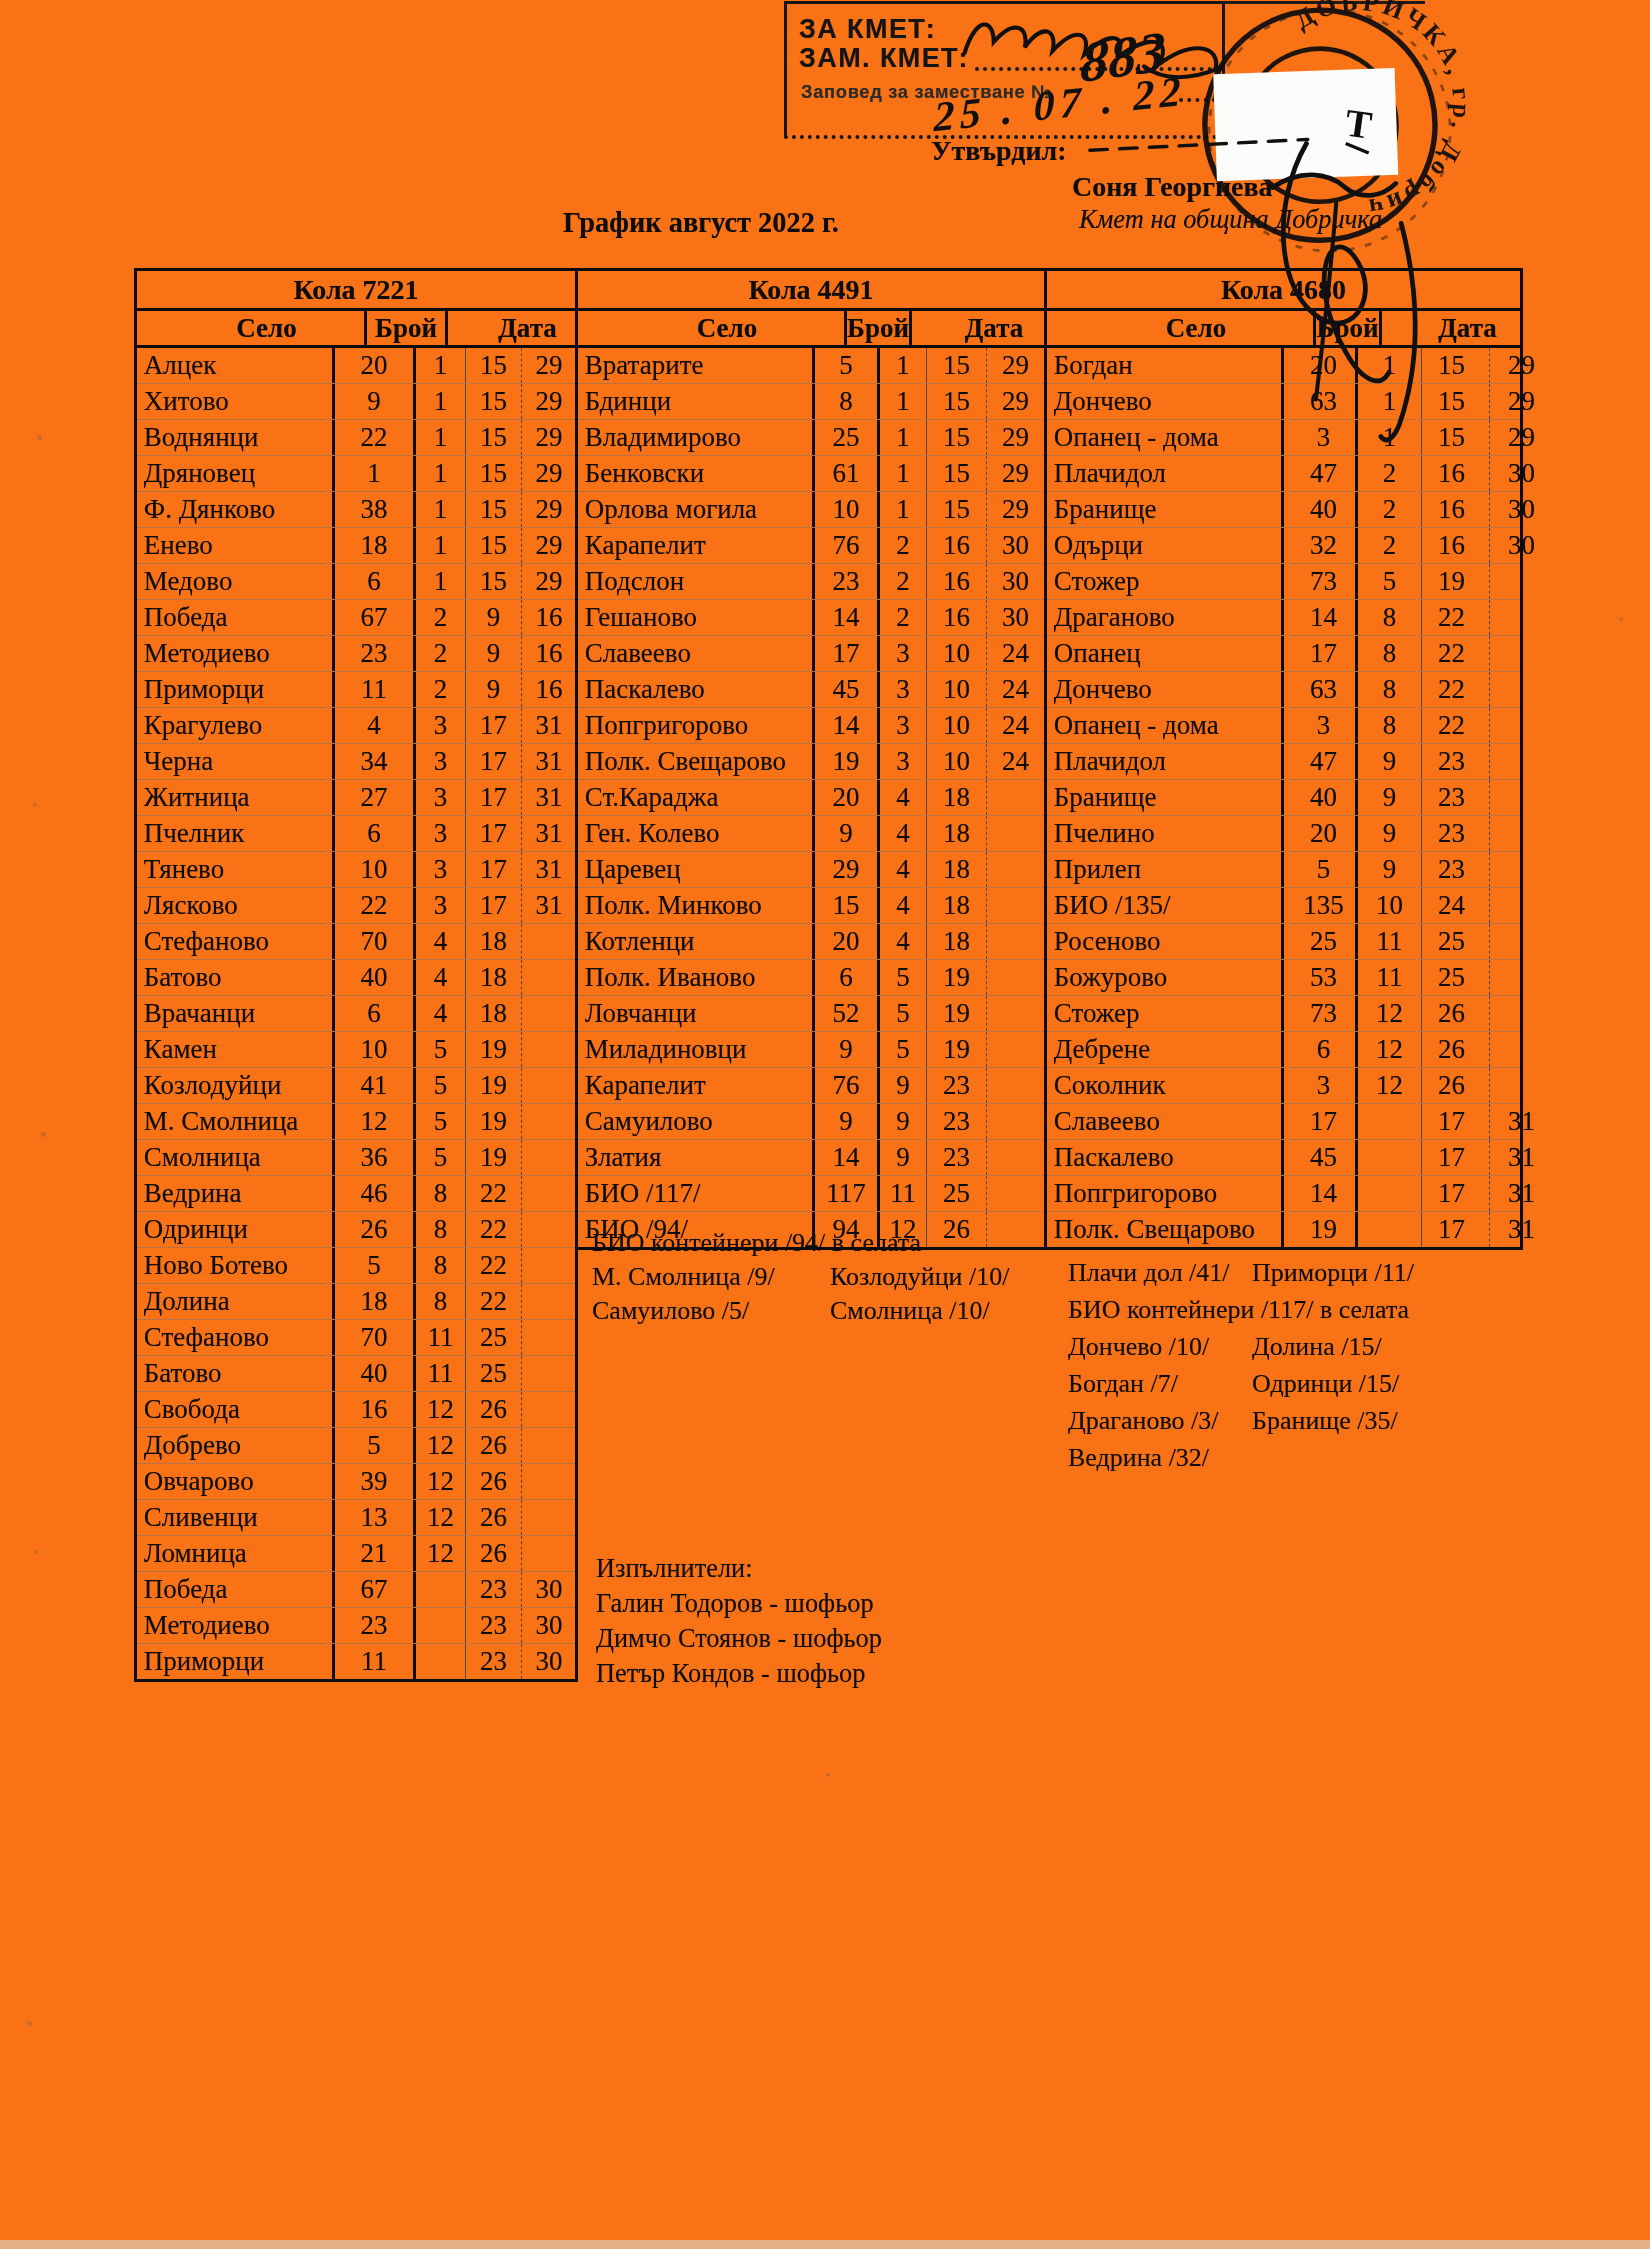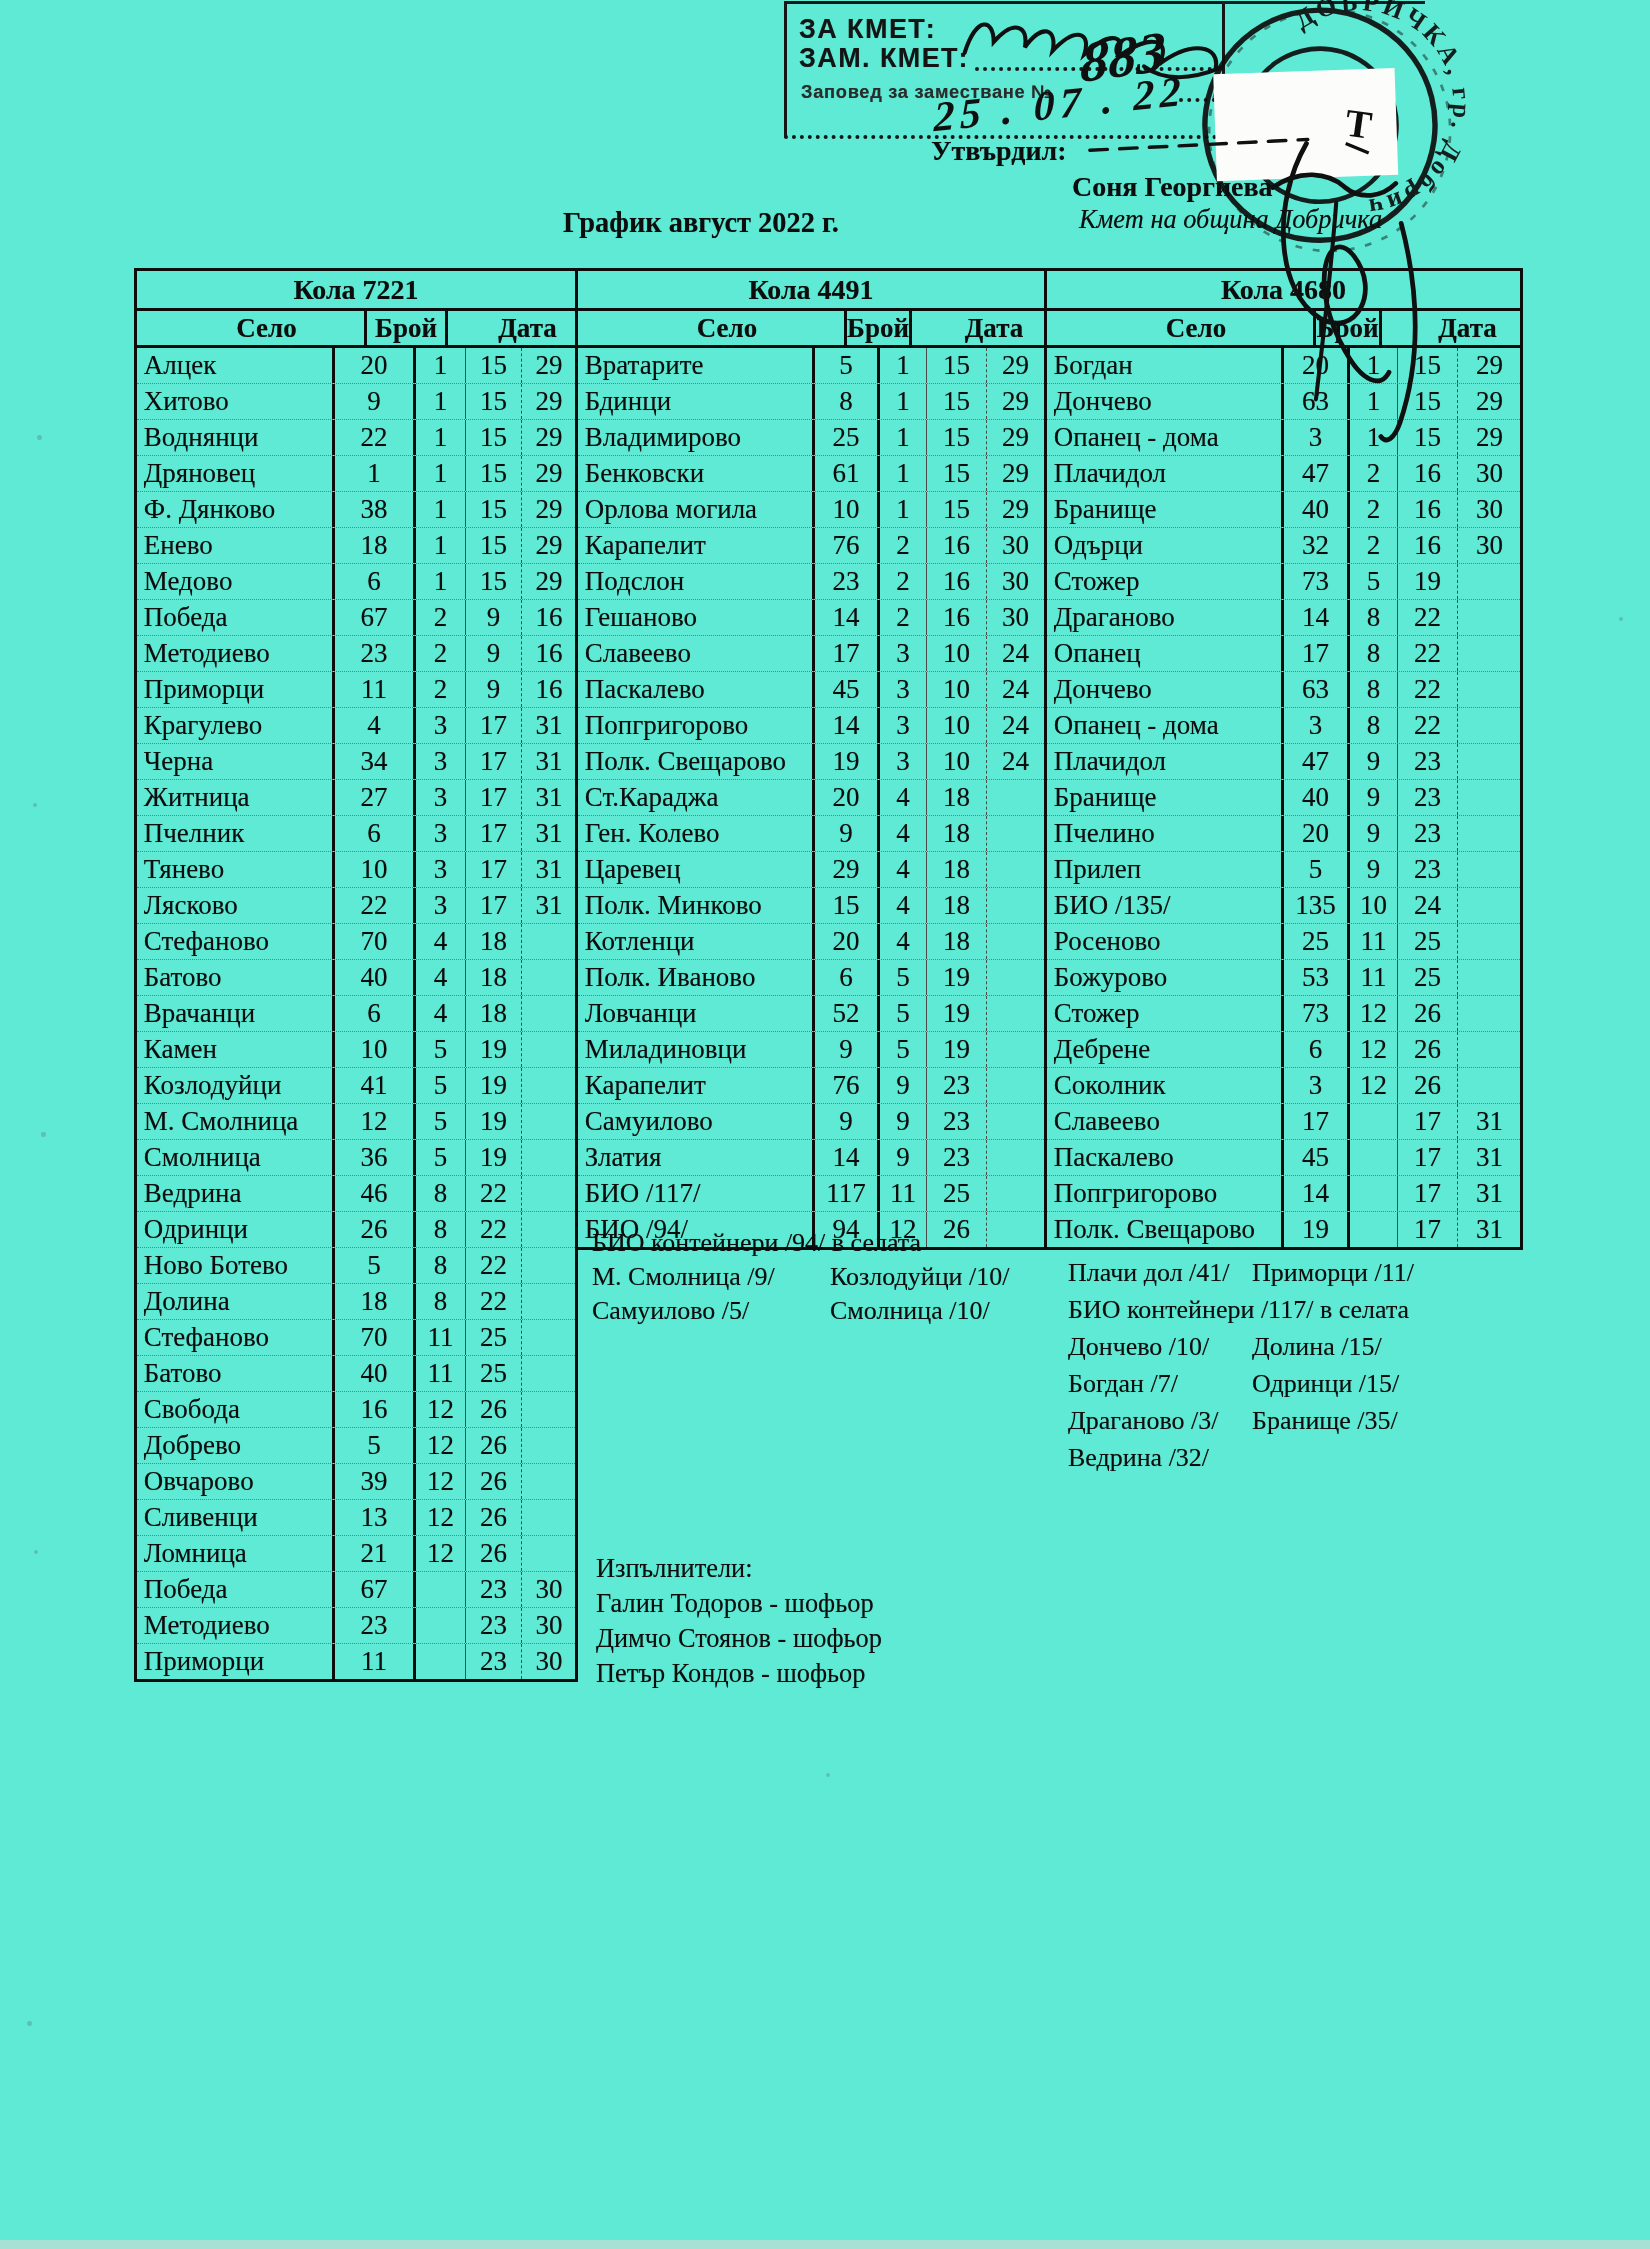--- a/index.html
+++ b/index.html
@@ -1,16 +1,16 @@
 <!DOCTYPE html>
 <html style="font-size:10.8px"><head>
 <meta charset="utf-8">
 <style>
   html,body{margin:0;padding:0;background:#9a9a9a;}
-  #page{position:relative;width:1651px;height:2250px;background:#5eead4;overflow:hidden;
+  #page{position:relative;width:1651px;height:2250px;background:#f97316;overflow:hidden;
         font-family:"Liberation Serif",serif;color:#0d0d0d;}
 
   
   .abs{position:absolute;}
   #stamp-box{left:784px;top:1.4px;width:435px;height:131px;
              border-left:3.4px solid #161616;border-top:3.4px solid #161616;border-right:3.4px solid #161616;
              border-bottom:4.1px dotted #161616;}
   #box-top-ext{left:1222px;top:1.4px;width:203px;height:0;border-top:3.4px solid #1c1c1c;}
   #za-kmet,#zam-kmet{font-family:"Liberation Sans",sans-serif;font-weight:bold;font-size:27px;
                      letter-spacing:1.4px;color:#141414;white-space:nowrap;}
@@ -39,21 +39,21 @@
   .ghead{display:grid;height:34px;line-height:34px;font-weight:bold;font-size:27px;
          text-align:center;border-bottom:3.4px solid #0c0c0c;padding-left:32px;}
   .g1 .ghead{grid-template-columns:198px 81px 159px;}
   .g2 .ghead{grid-template-columns:237px 65px 164px;}
   .g3 .ghead{grid-template-columns:237px 66px 171px;}
   .hc0,.hc1{border-right:3.4px solid #0c0c0c;}
   .trow{display:grid;height:35px;line-height:35px;font-size:27px;border-bottom:1.4px dotted #767676;}
   .trow:last-child{border-bottom:none;}
   .g1 .trow{grid-template-columns:198px 81px 49px 56px 55px;}
   .g2 .trow{grid-template-columns:237px 65px 46px 60px 58px;}
-  .g3 .trow{grid-template-columns:237px 66px 47px 60px 64px;}
+  .g3 .trow{grid-template-columns:237px 66px 47px 60px 64px;gap:8px;}
   .c-village{padding-left:6.8px;text-align:left;border-right:3.4px solid #0c0c0c;
              white-space:nowrap;overflow:hidden;}
   .c-broy{text-align:center;border-right:3.4px solid #0c0c0c;}
   .c-d{text-align:center;}
   .c-d2{border-left:1.4px solid #4a4a4a;}
   .c-d3{border-left:1.4px dashed #4a4a4a;}
 
   
   #notes-4491{left:592px;top:1226px;font-size:26px;line-height:34px;width:460px;}
   #notes-4491 .pair{display:grid;grid-template-columns:225px auto;gap:13px;}

